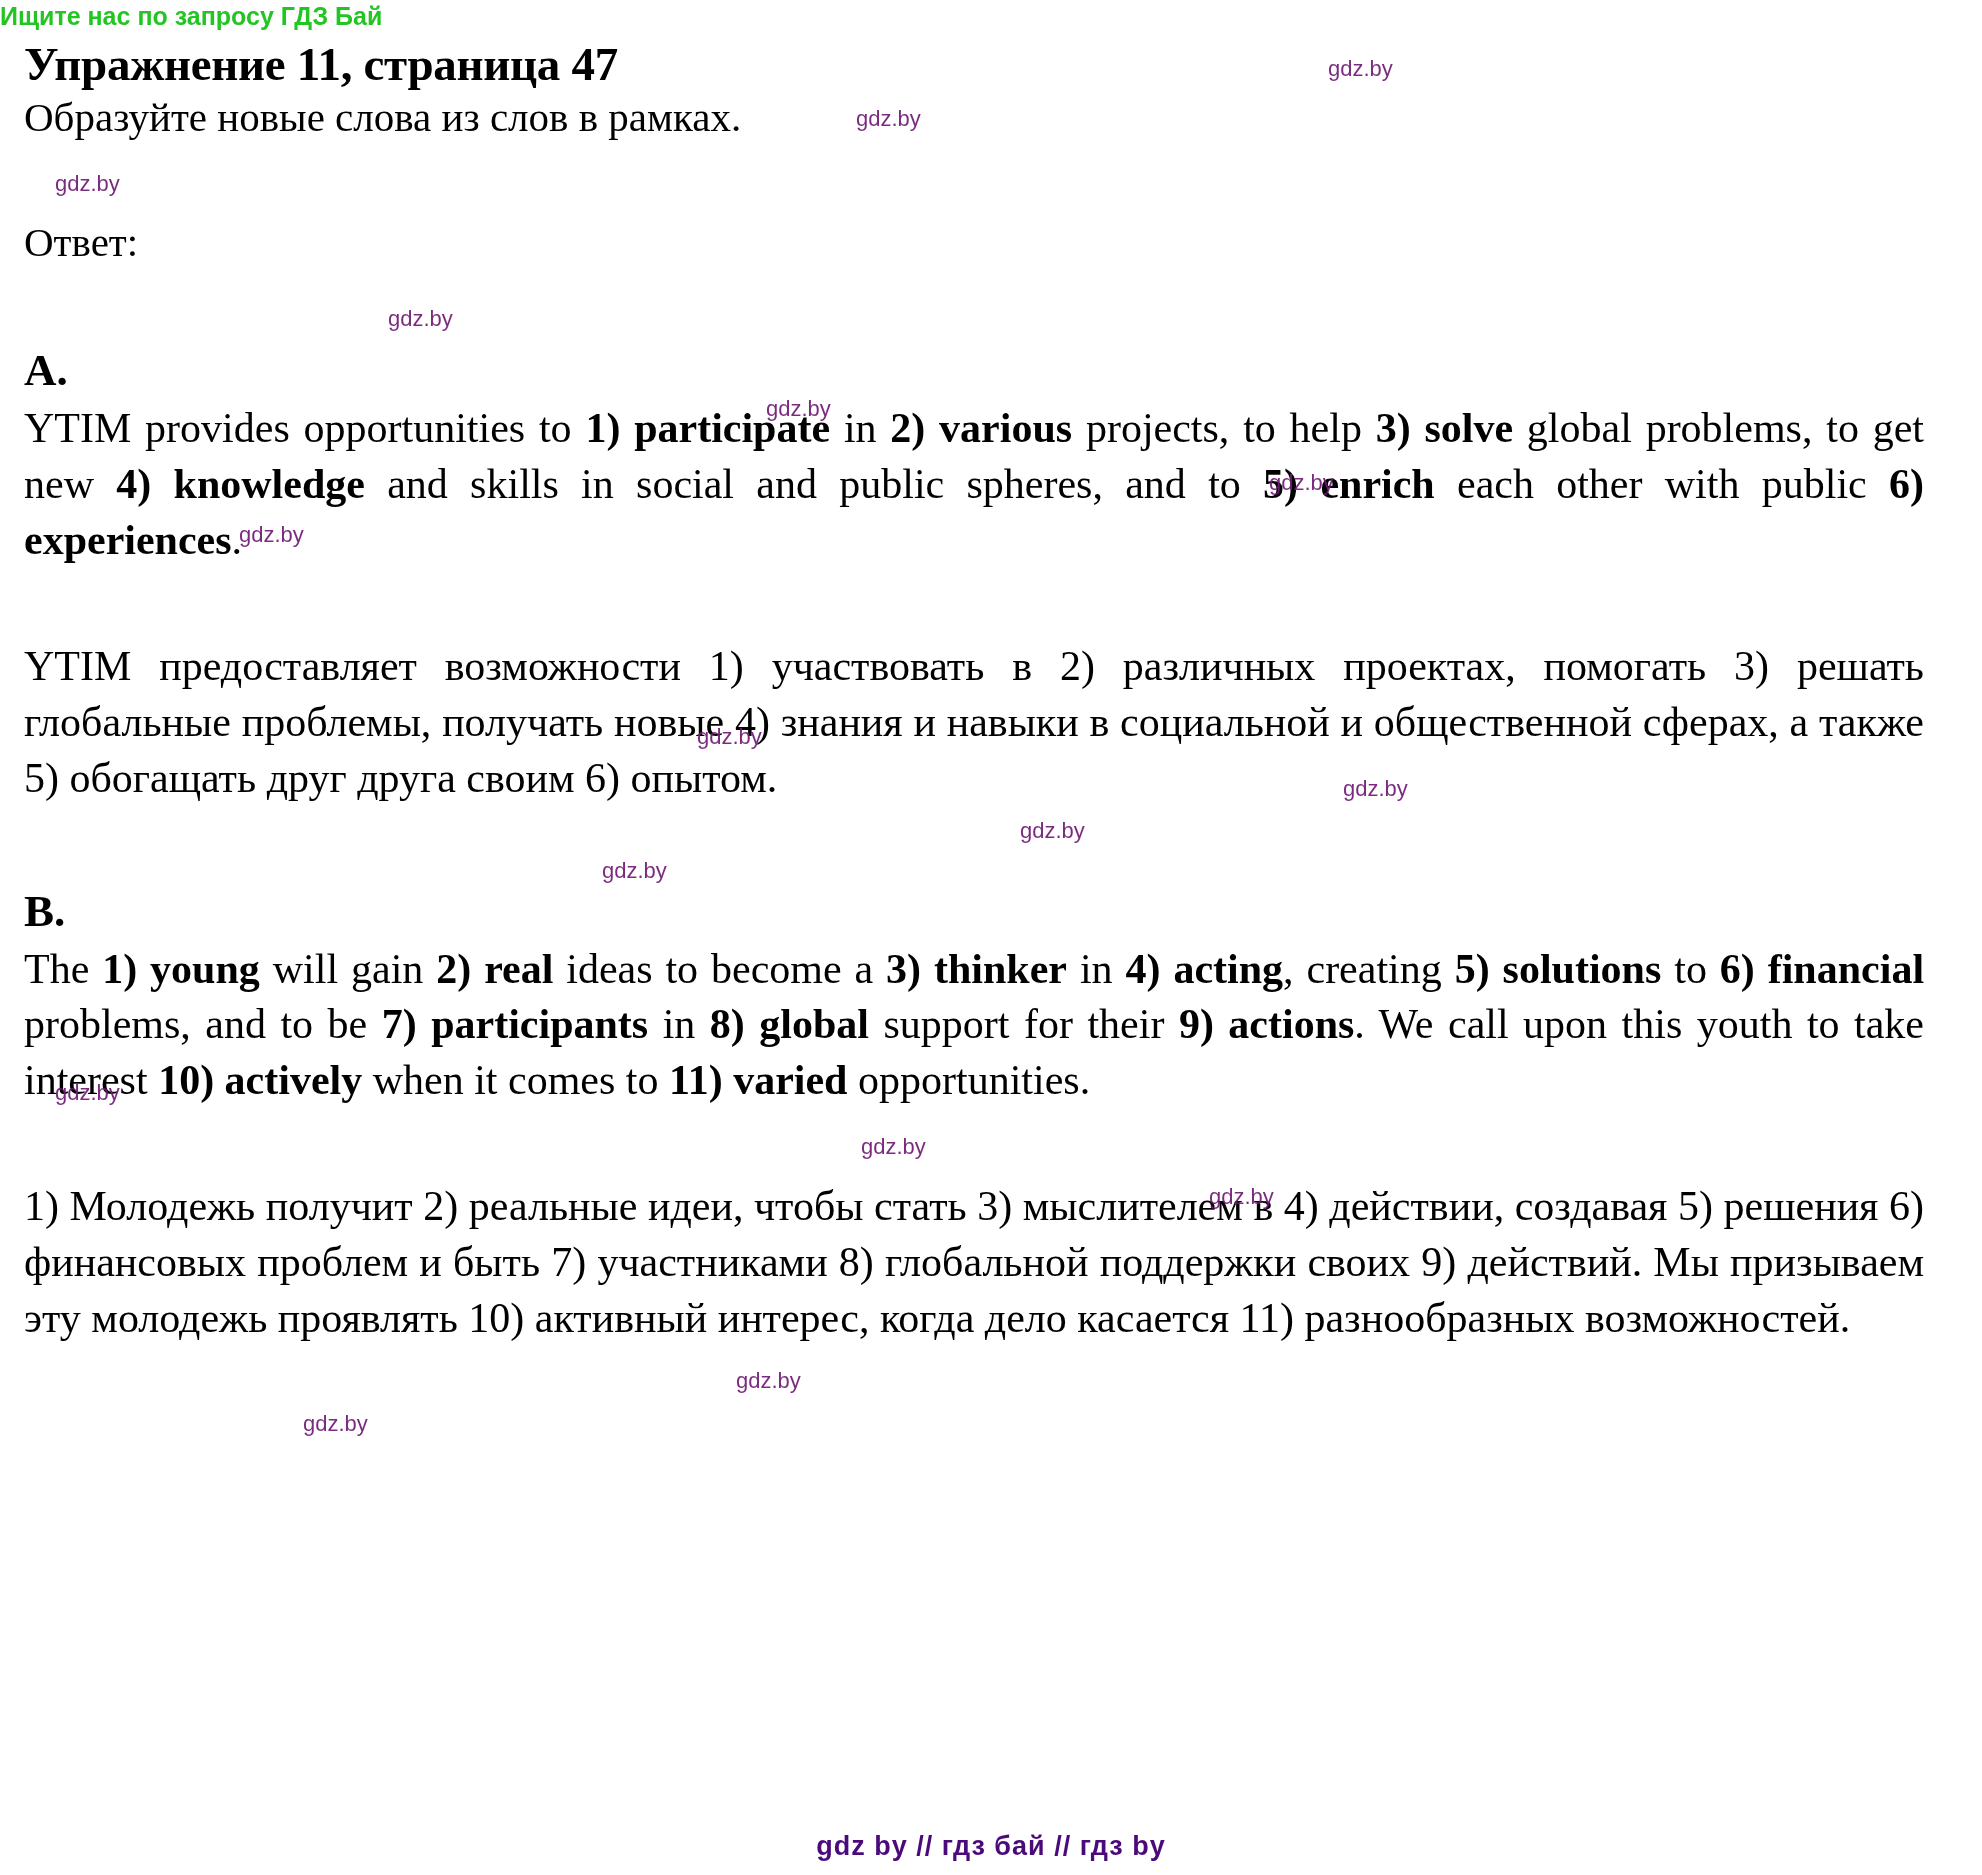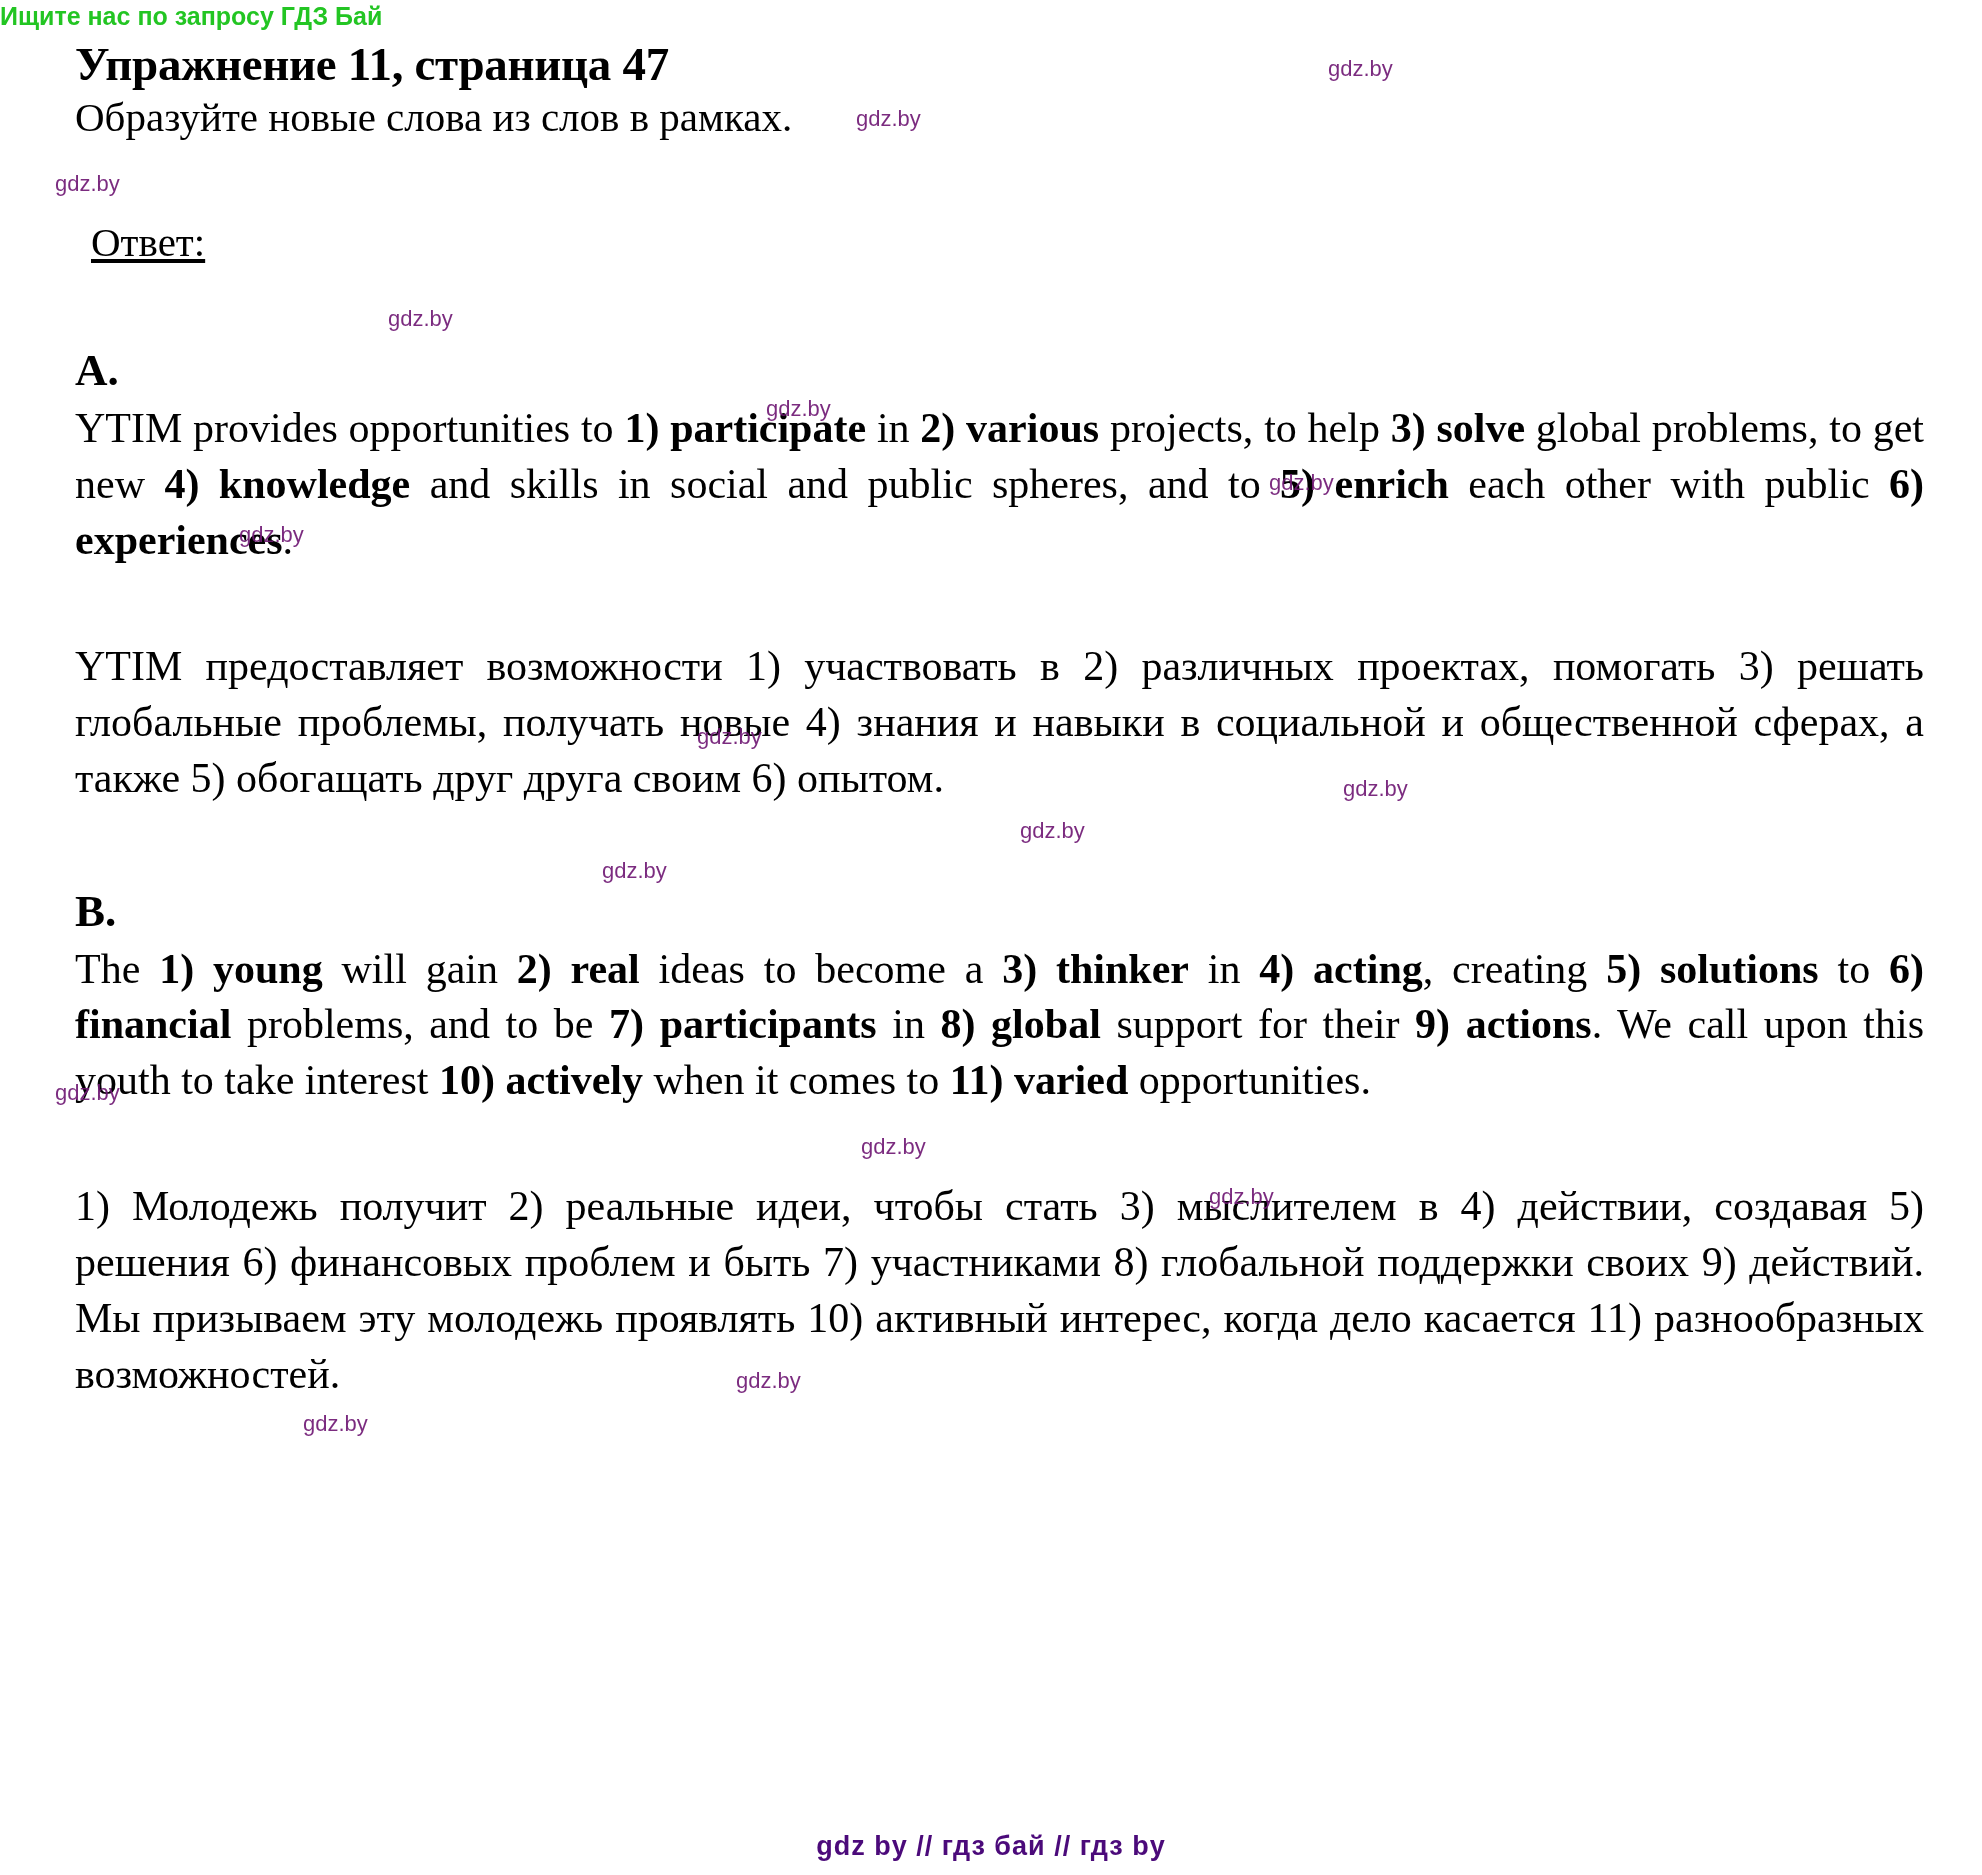--- a/index.html
+++ b/index.html
@@ -31,42 +31,41 @@
 
   
   .page {
     position: absolute;
     top: 40px;
     left: 0;
     width: 1982px;
   }
 
   .content {
-    padding: 0 58px 0 75px;
+    padding: 0 58px 0 24px;
     position: relative;
   }
 
   .ex-title {
     font-size: 47px;
     font-weight: bold;
     line-height: 1.05;
     margin: 0 0 6px 0;
     letter-spacing: -0.3px;
   }
 
   .ex-sub {
     font-size: 41px;
     line-height: 1.1;
     margin: 0;
   }
 
   .answer-label {
     font-size: 41px;
-    margin: 78px 0 0 16px;
-    text-decoration: underline;
+    margin: 78px 0 0 0;
   }
 
   .sec-letter {
     font-size: 45px;
     font-weight: bold;
     margin: 82px 0 0 0;
     line-height: 1;
   }
 
   .para {

